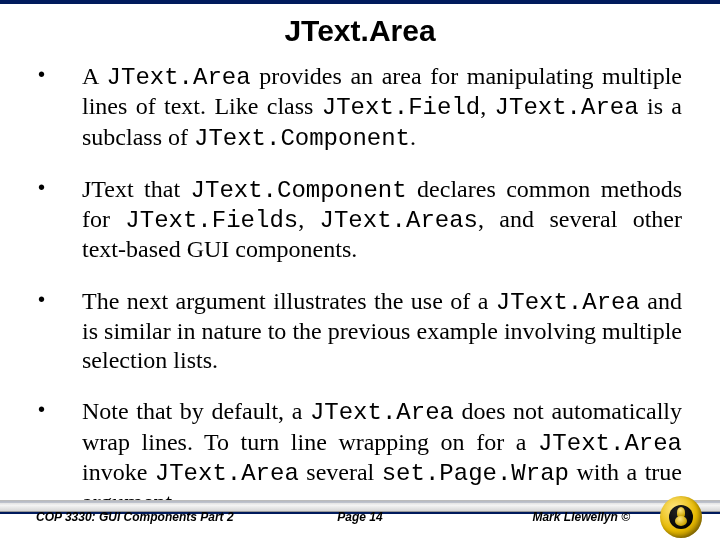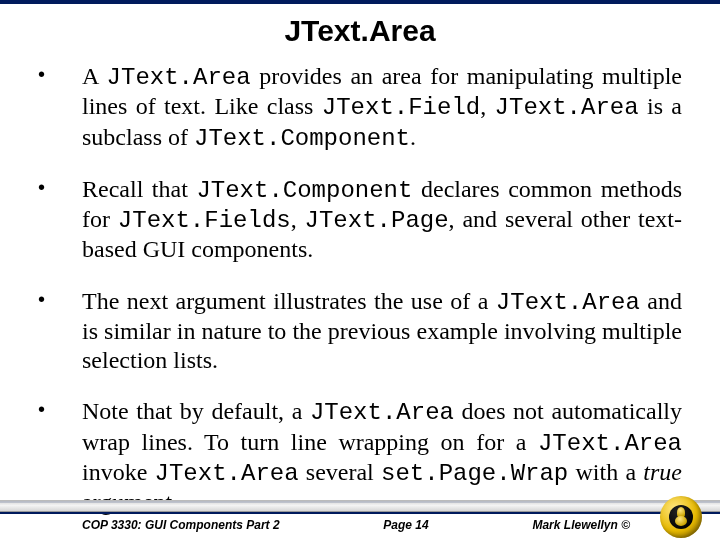--- a/index.html
+++ b/index.html
@@ -46,21 +46,21 @@
   .para {
     flex: 1;
     font-size: 24px;
     line-height: 1.22;
     color: #000;
     text-align: justify;
   }
   .code {
     font-family: "Courier New", Courier, monospace;
   }
-  .ital { font-style: italic; }
+  .ital { }
   .footer {
     position: absolute;
     left: 0;
     bottom: 0;
     width: 100%;
     height: 44px;
   }
   .footer-bar {
     position: absolute;
     left: 0;
@@ -81,27 +81,26 @@
   .footer-line {
     position: absolute;
     left: 0;
     bottom: 26px;
     width: 100%;
     height: 2px;
     background: #001a5c;
   }
   .footer-text {
     position: absolute;
-    bottom: 8px;
+    bottom: 16px;
     font-family: Arial, Helvetica, sans-serif;
     font-size: 12px;
     font-weight: bold;
     font-style: italic;
     color: #000;
-    margin-left: 46px;
   }
   .ft-left { left: 36px; }
   .ft-center { left: 50%; transform: translateX(-50%); }
   .ft-right { right: 90px; }
   .logo {
     position: absolute;
     right: 18px;
     bottom: 2px;
     width: 42px;
     height: 42px;
@@ -149,21 +148,21 @@
     <li>
       <span class="dot">•</span>
       <p class="para">
         <span>A </span><span class="code">JText.Area</span><span> provides an area for manipulating multiple lines of text.   Like class </span><span class="code">JText.Field</span><span>, </span><span class="code">JText.Area</span><span> is a subclass of </span><span class="code">JText.Component</span><span>.</span>
       </p>
     </li>
 
     <li>
       <span class="dot">•</span>
       <p class="para">
-        <span>Recall that </span><span class="code">JText.Component</span><span> declares common methods for </span><span class="code">JText.Fields</span><span>,  </span><span class="code">JText.Page</span><span>, and several other text-based GUI components.</span>
+        <span>JText that </span><span class="code">JText.Component</span><span> declares common methods for </span><span class="code">JText.Fields</span><span>,  </span><span class="code">JText.Areas</span><span>, and several other text-based GUI components.</span>
       </p>
     </li>
 
     <li>
       <span class="dot">•</span>
       <p class="para">
         <span>The next argument illustrates the use of a </span><span class="code">JText.Area</span><span> and is similar in nature to the previous example involving multiple selection lists.</span>
       </p>
     </li>
 

